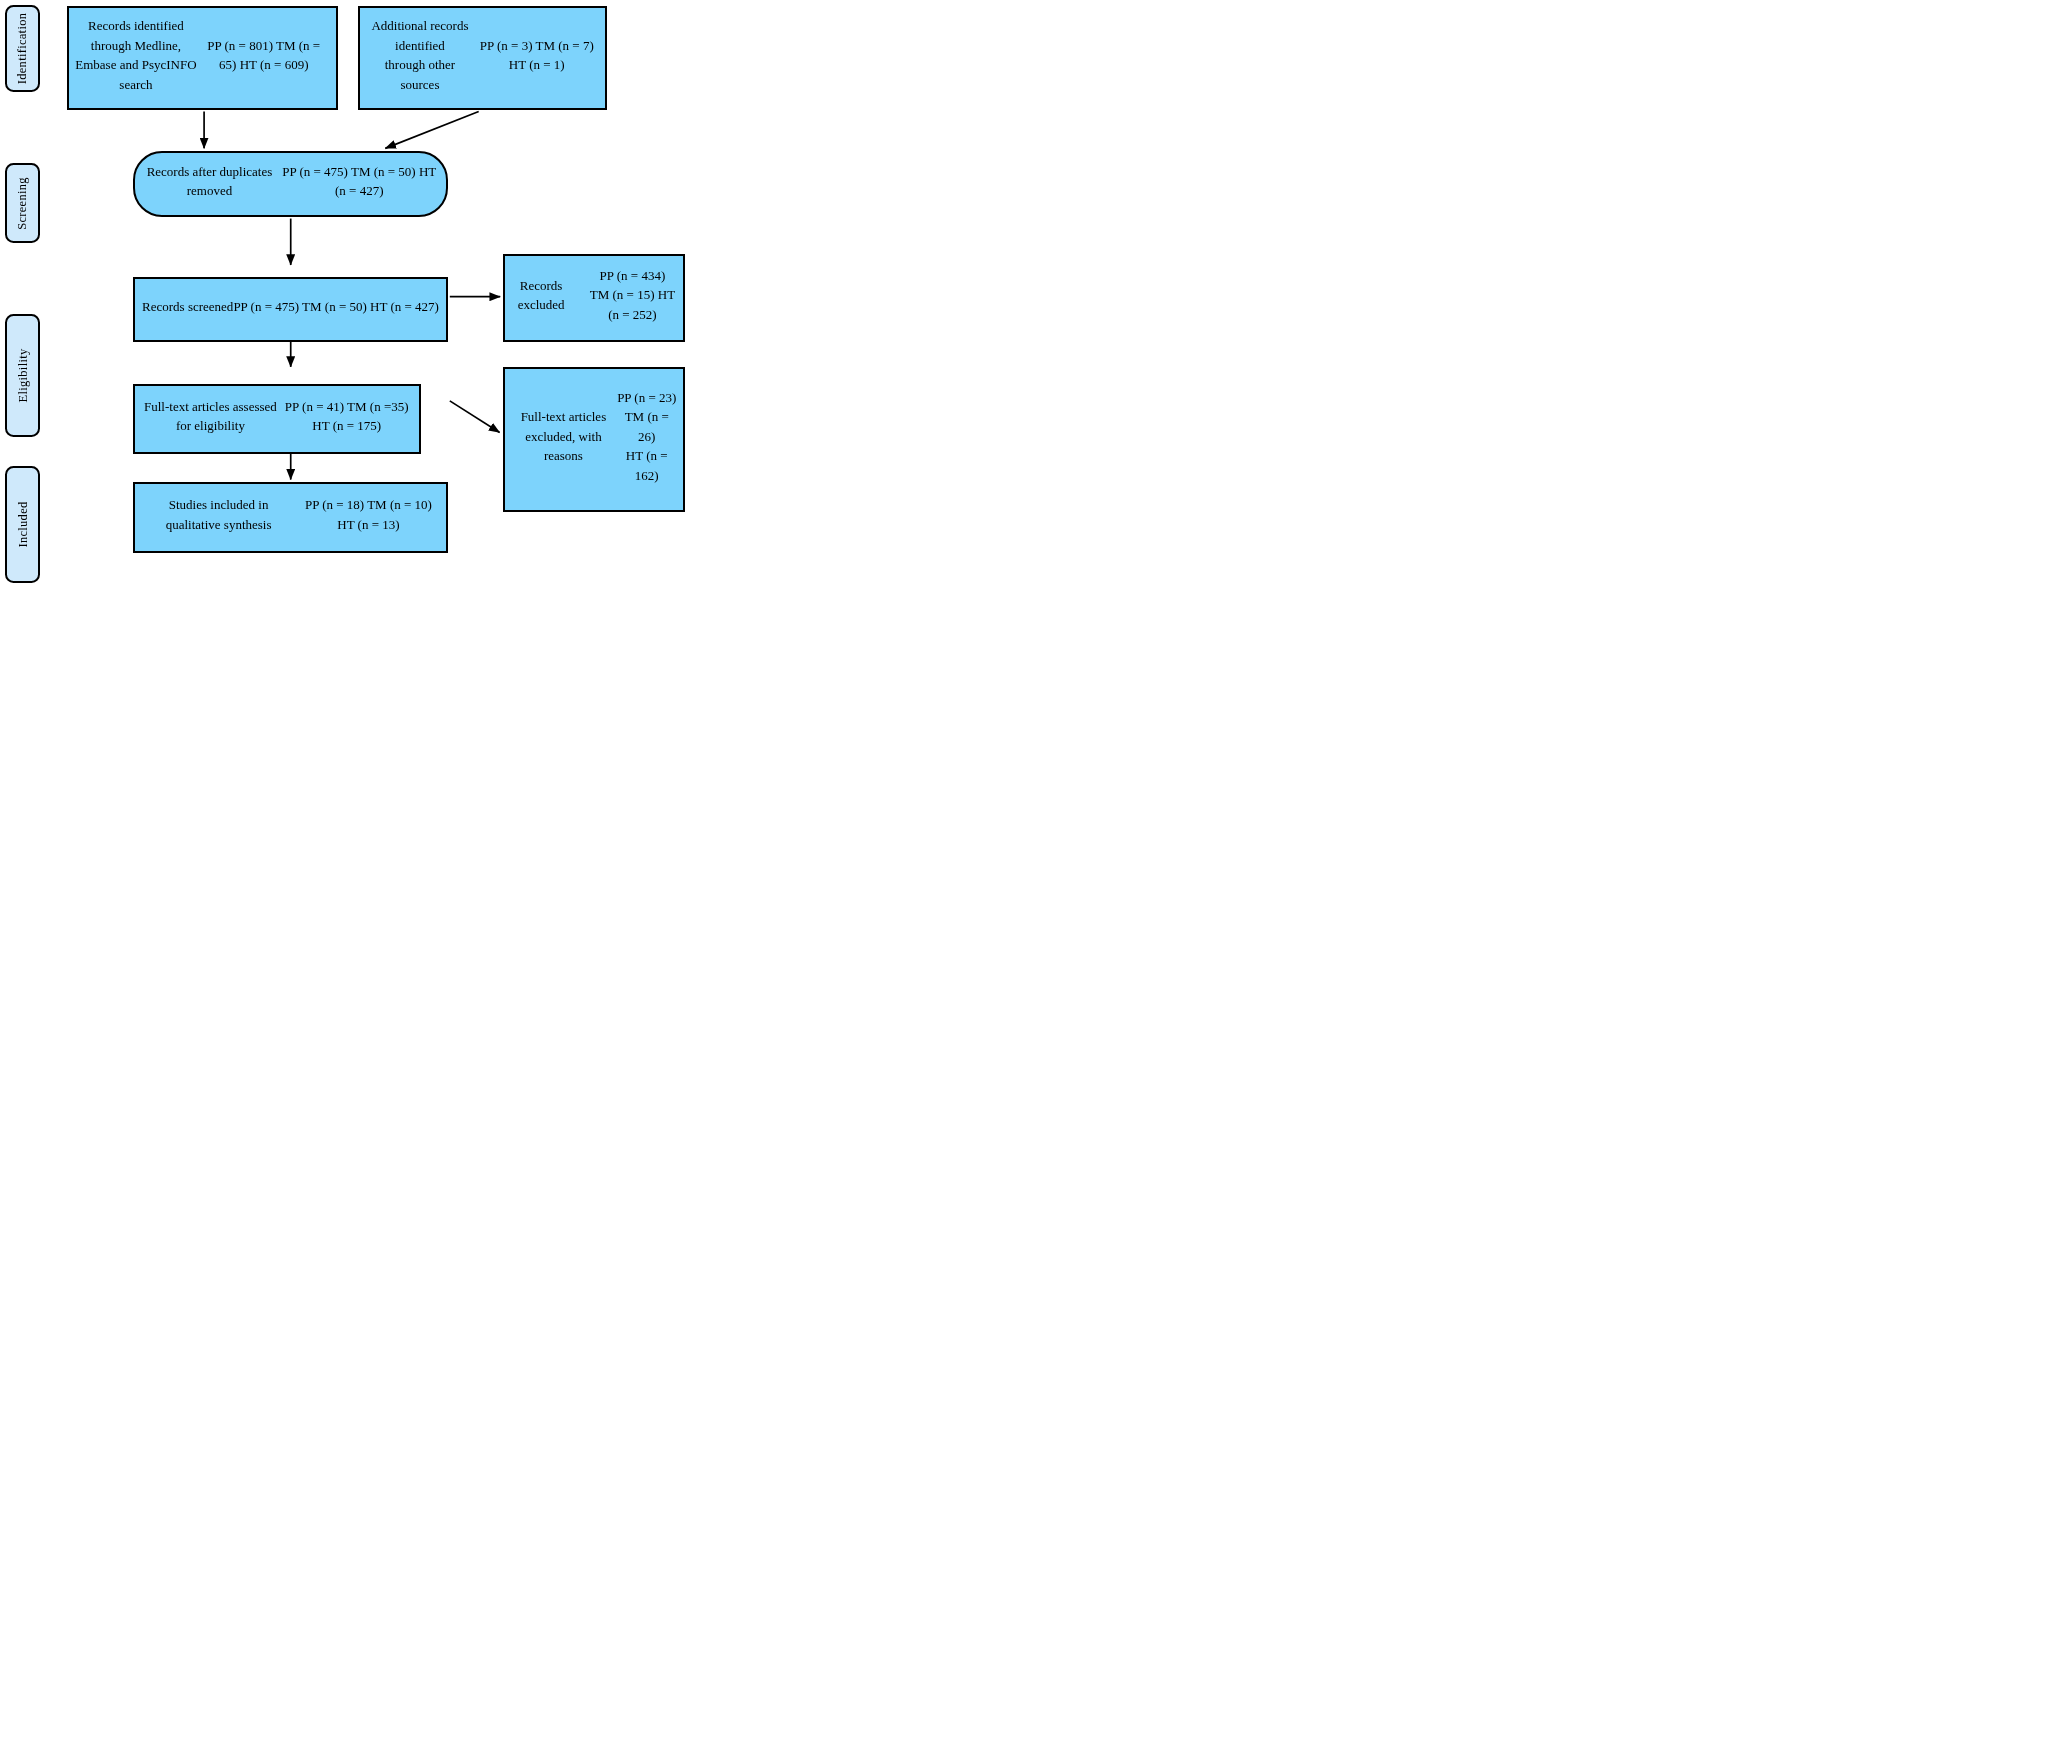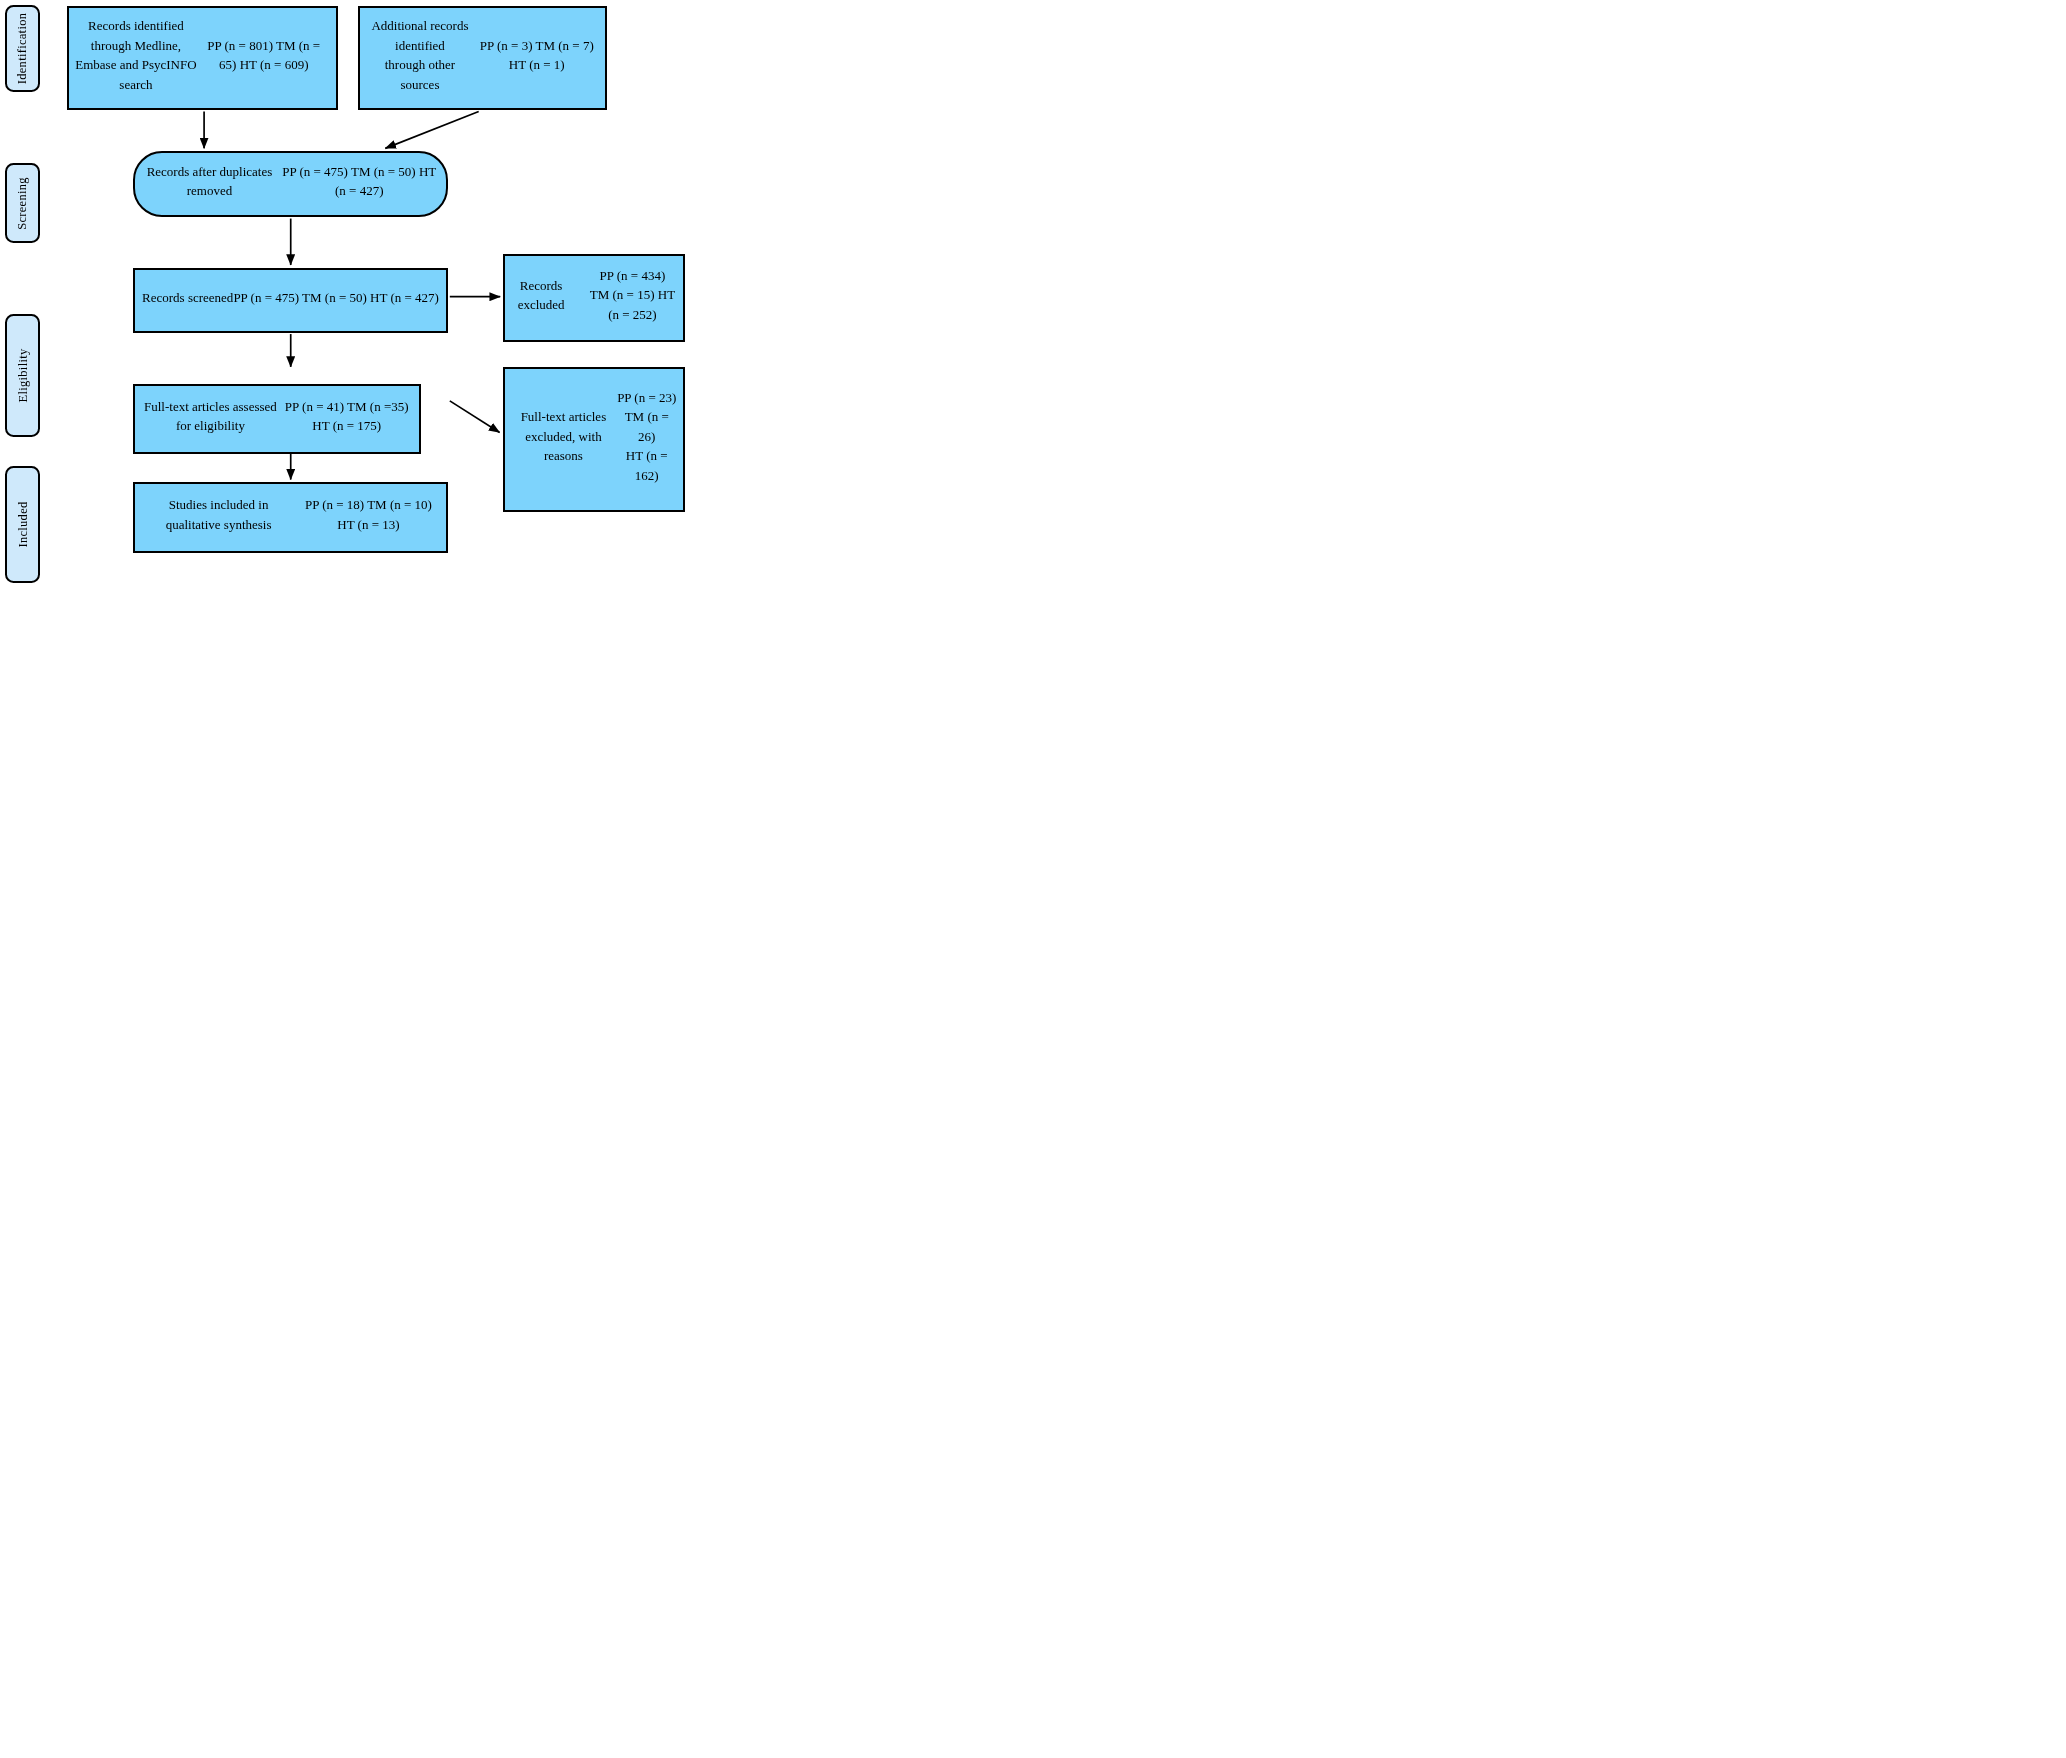--- a/index.html
+++ b/index.html
@@ -62,21 +62,21 @@
     line-height: 1.5;
     padding: 3.4px 5.7px 9px 5.7px;
   }
   .flow-box .box-title,
   .flow-box .box-counts {
     white-space: pre-line;
   }
   #box-records-identified { left: 67px; top: 6.2px;  width: 271px; height: 104px; }
   #box-additional-records { left: 358px; top: 6.2px;  width: 249px; height: 104px; }
   #box-duplicates-removed { left: 133px; top: 151px; width: 315px; height: 66px; border-radius: 29px; }
-  #box-records-screened   { left: 133px; top: 268px; width: 315px; height: 65px; }
+  #box-records-screened   { left: 133px; top: 277px; width: 315px; height: 65px; }
   #box-records-excluded   { left: 503px; top: 254px; width: 182px; height: 88px; gap: 16px; }
   #box-fulltext-assessed  { left: 133px; top: 384px; width: 288px; height: 70px; }
   #box-fulltext-excluded  { left: 503px; top: 367px; width: 182px; height: 145px; }
   #box-studies-included   { left: 133px; top: 482px; width: 315px; height: 71px; }
 </style>
 </head>
 <body>
 
 <div class="canvas">
 

